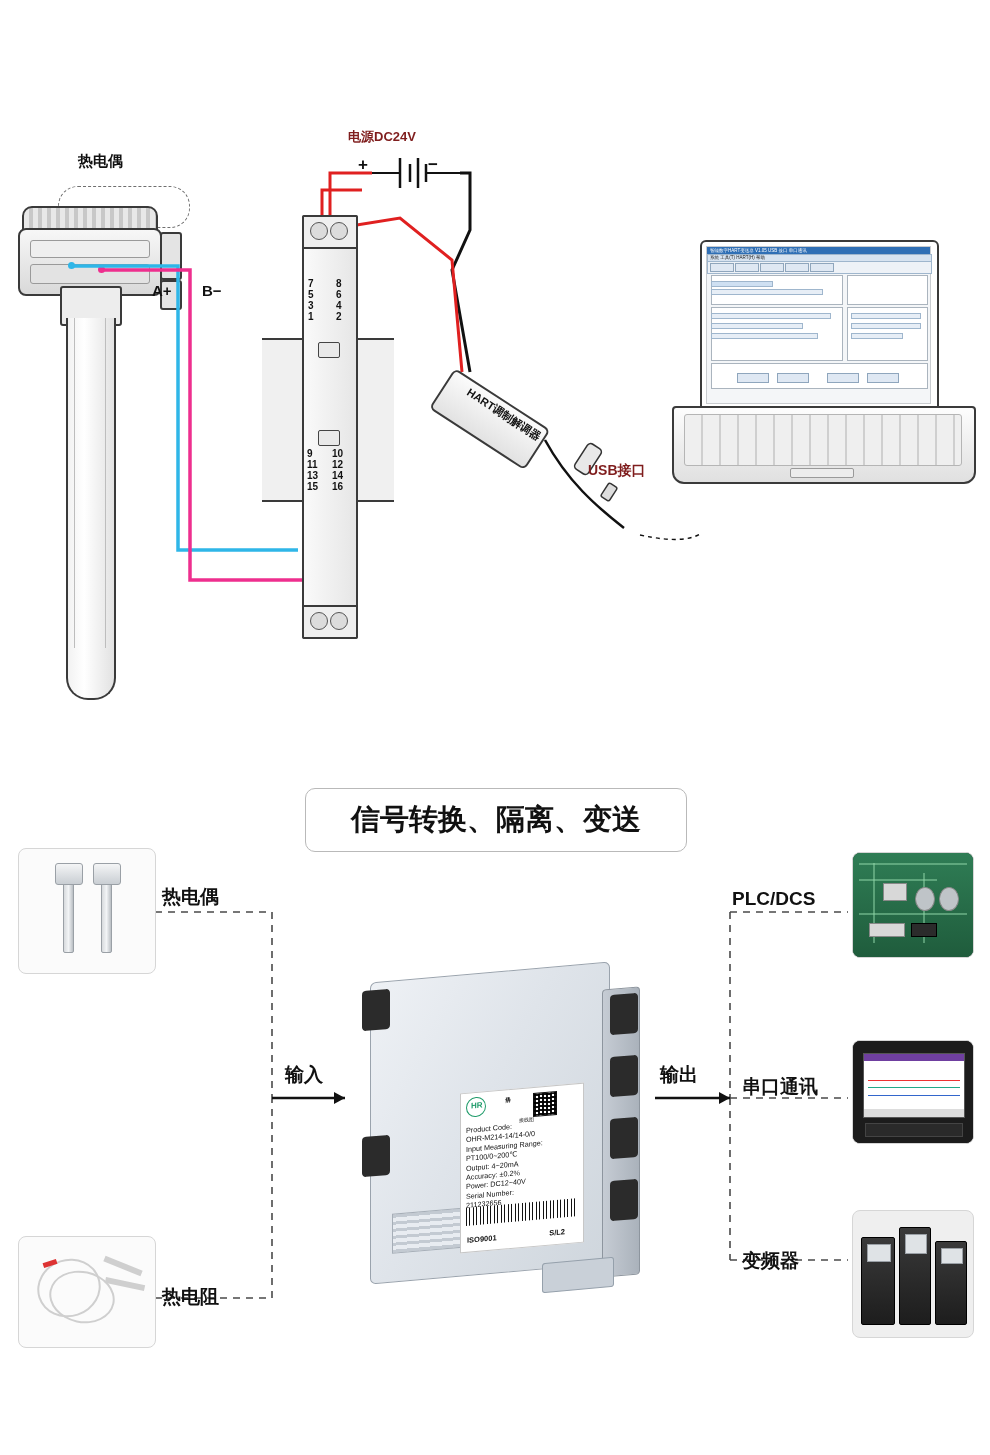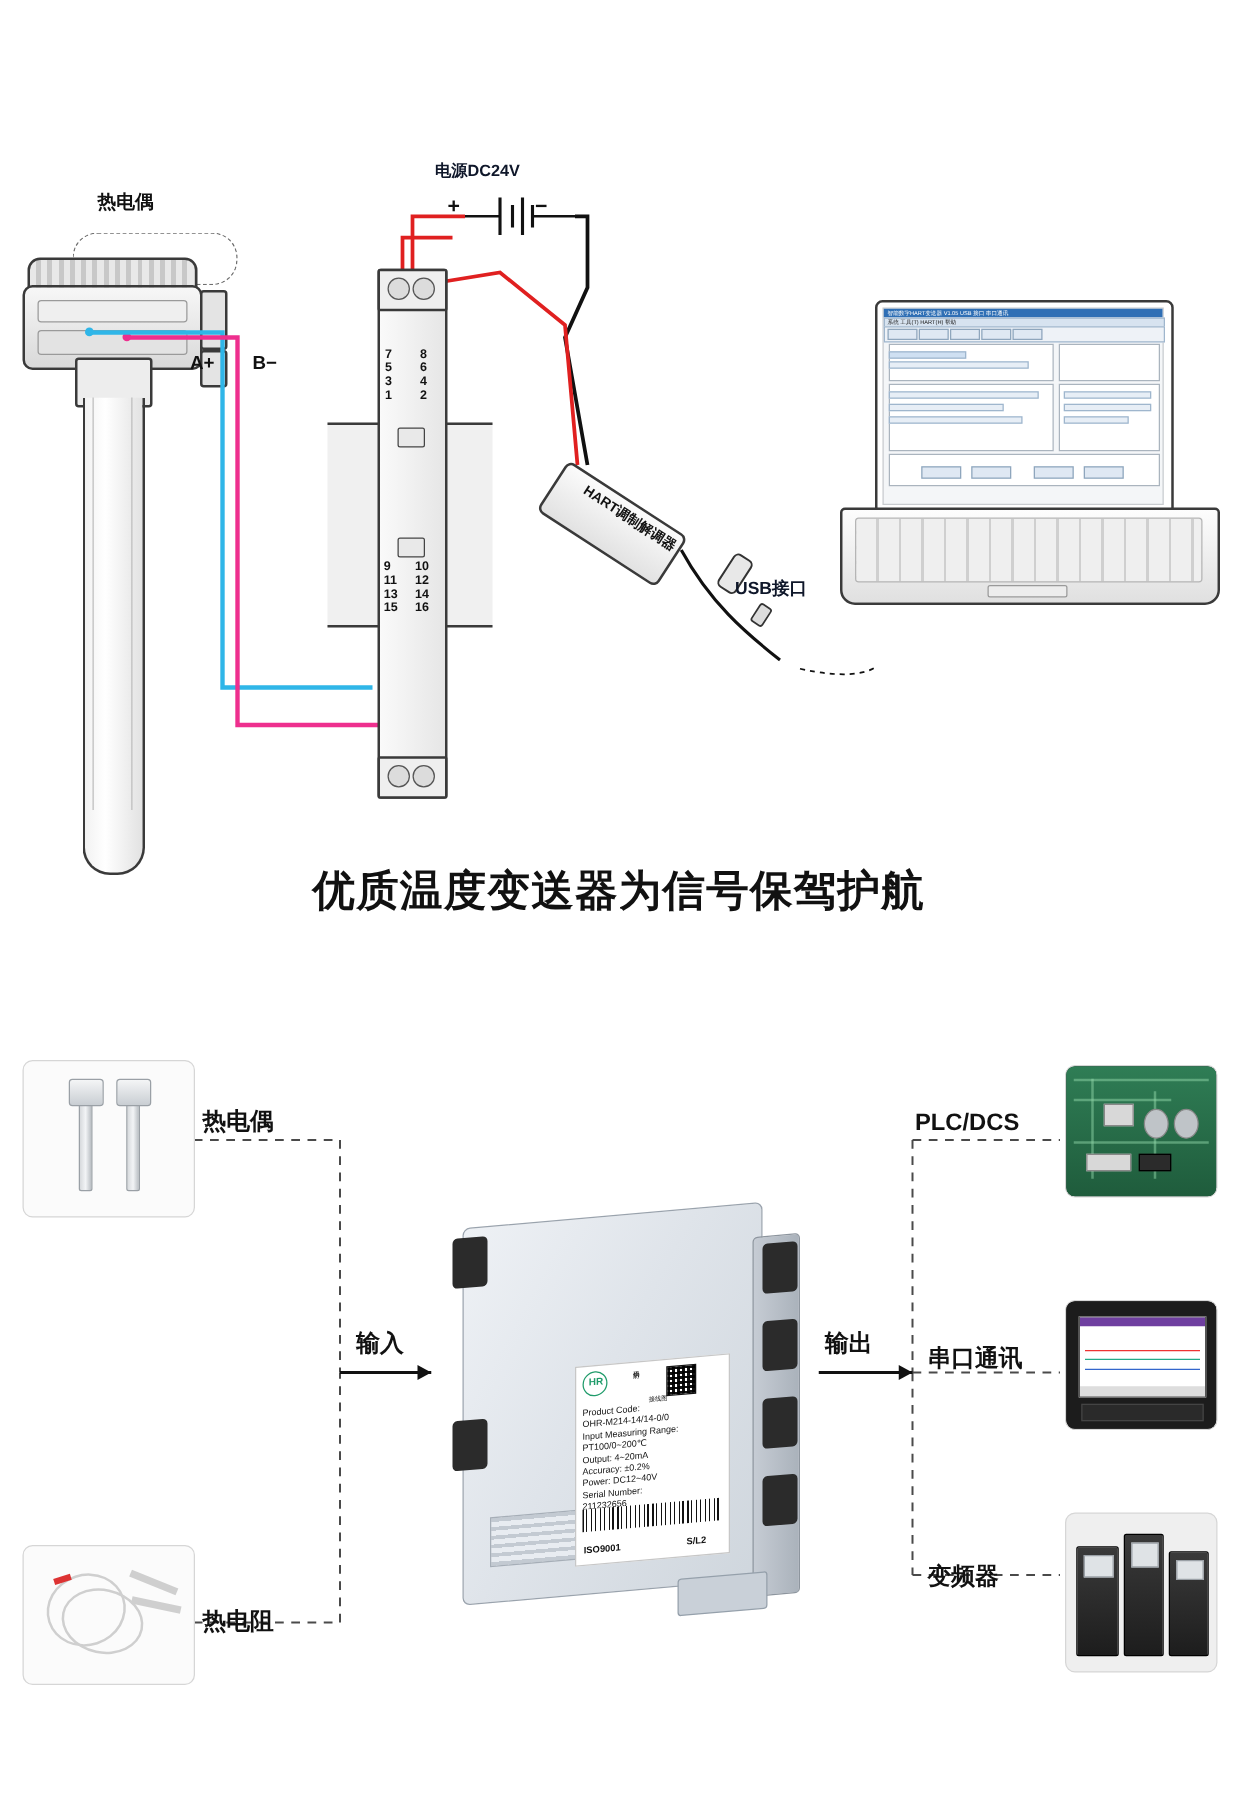--- a/index.html
+++ b/index.html
@@ -15,21 +15,21 @@
     position:absolute;left:48px;top:28px;
     font-size:29px;font-weight:bold;letter-spacing:.5px;color:#111;
   }
   .title-sub{
     position:absolute;left:50px;top:78px;
     font-size:19px;font-weight:bold;color:#222;letter-spacing:.5px;
   }
 
   
   .lbl{position:absolute;font-size:15px;font-weight:bold;color:#111;white-space:nowrap;}
-  .lbl-sm{position:absolute;font-size:13px;font-weight:bold;color:#0f172a;white-space:nowrap;text-align:center;}
+  .lbl-sm{position:absolute;font-size:13px;font-weight:bold;color:#7f1d1d;white-space:nowrap;text-align:center;}
 
   
   #top-diagram{position:absolute;left:0;top:110px;width:990px;height:560px;}
 
   
   .tc-stem{
     position:absolute;left:66px;top:208px;width:46px;height:380px;
     border:2px solid #3a3a3a;border-top:none;border-radius:0 0 22px 22px;
     background:linear-gradient(90deg,#f2f2f2 0%,#ffffff 35%,#e2e2e2 100%);
   }
@@ -312,22 +312,22 @@
       <div class="sw-bar" style="left:4px;top:86px;width:105px;height:4px;background:#e7eef6;"></div>
       <div class="sw-bar" style="left:144px;top:66px;width:68px;height:4px;background:#e7eef6;"></div>
       <div class="sw-bar" style="left:144px;top:76px;width:68px;height:4px;background:#e7eef6;"></div>
       <div class="sw-bar" style="left:144px;top:86px;width:50px;height:4px;background:#e7eef6;"></div>
     </div>
     <div class="lap-base"></div>
     <div class="lap-keys"></div>
     <div class="lap-pad"></div>
   </div>
 
-  <div class="h2">优质温度变送器为信号保驾护航</div>
-
+
+  <div class="pill" style="left:305px;top:788px;width:380px;height:62px;font-size:29px;">信号转换、隔离、变送</div>
 
 
   <svg width="990" height="620" style="position:absolute;left:0;top:840px;">
 
     <polyline points="155,72 272,72 272,258" stroke="#4a4a4a" stroke-width="1.6" fill="none" stroke-dasharray="7 6"></polyline>
     <polyline points="155,458 272,458 272,258" stroke="#4a4a4a" stroke-width="1.6" fill="none" stroke-dasharray="7 6"></polyline>
 
     <line x1="272" y1="258" x2="345" y2="258" stroke="#111" stroke-width="2.4"></line>
     <polygon points="345,258 334,252 334,264" fill="#111"></polygon>
 

